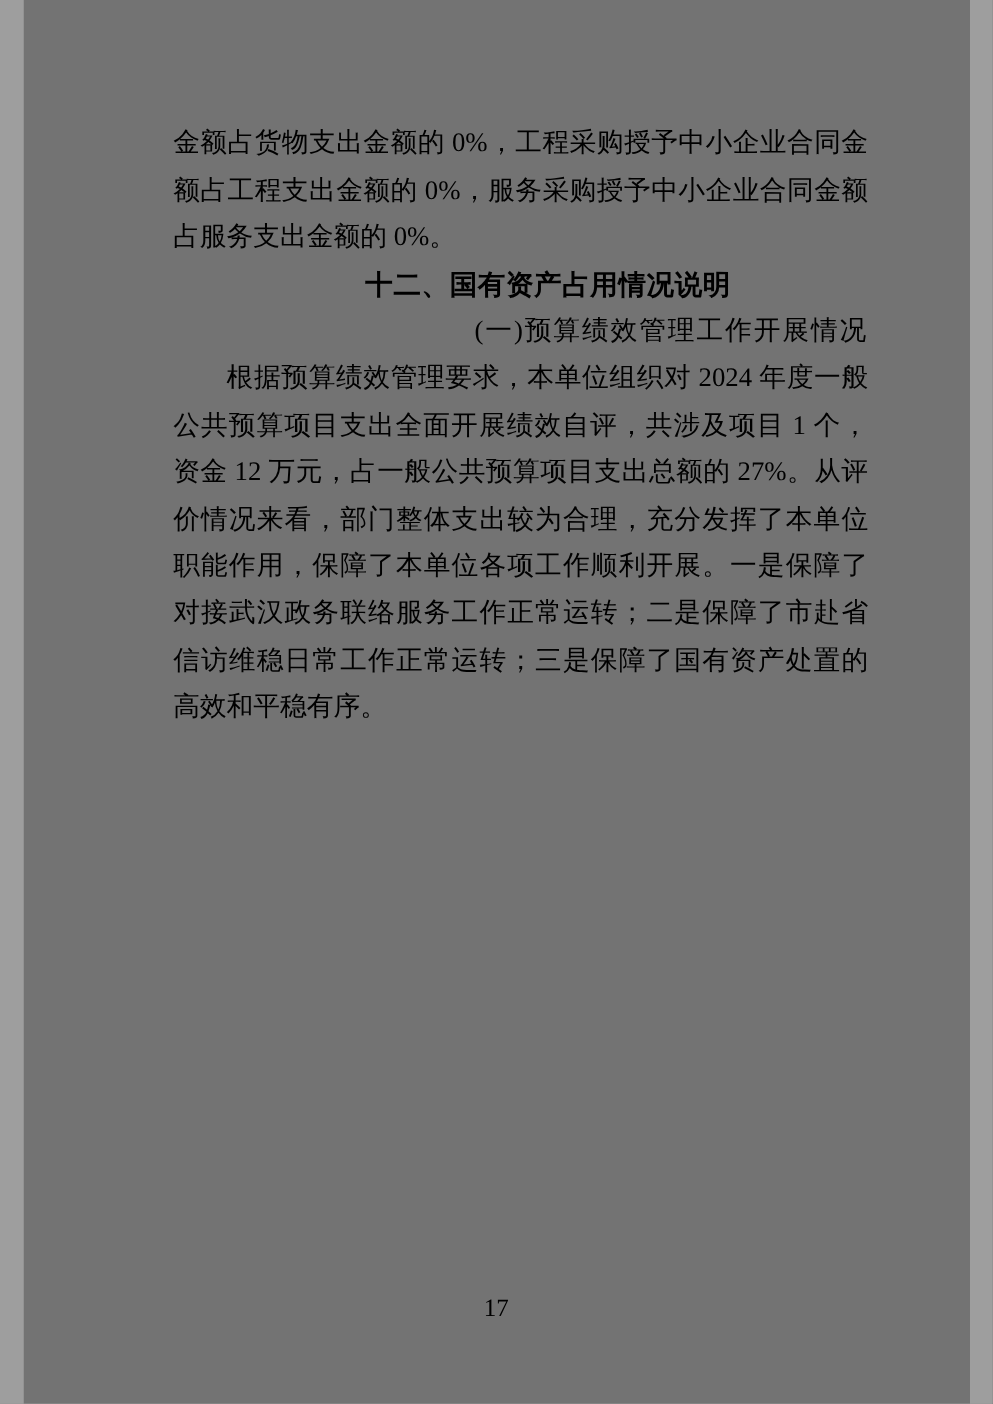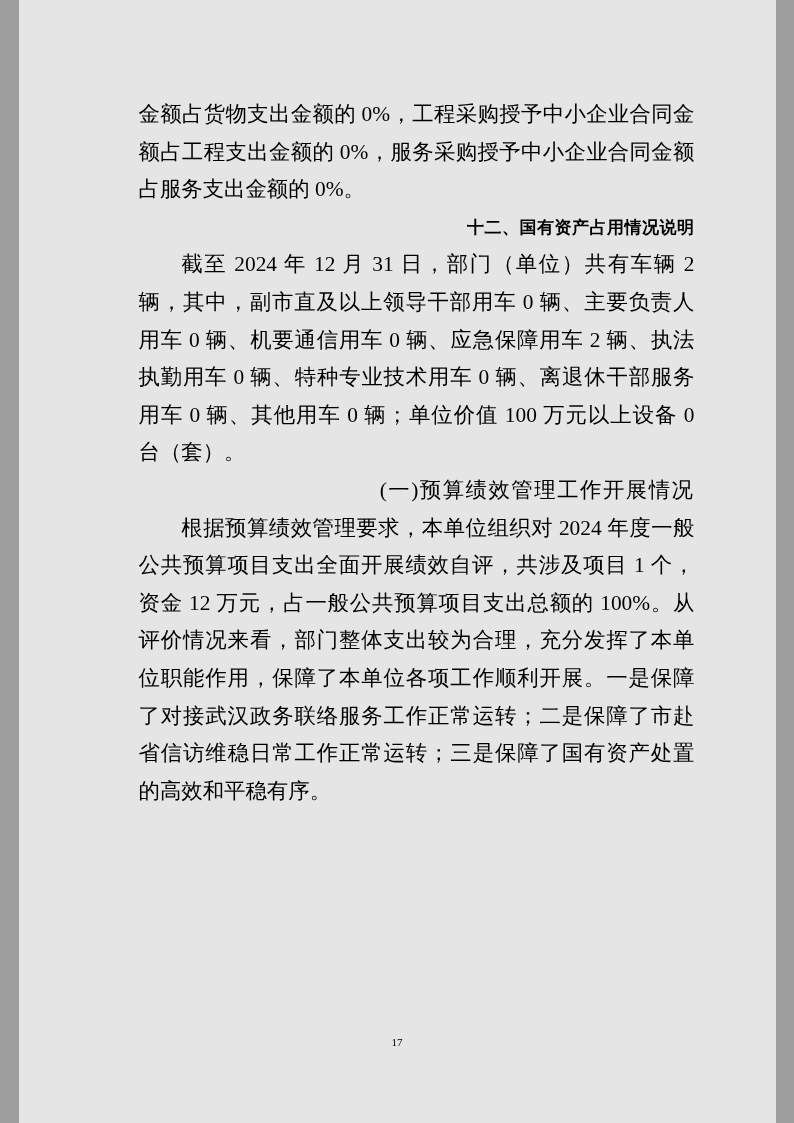--- a/index.html
+++ b/index.html
@@ -5,21 +5,21 @@
   html, body {
     margin: 0;
     padding: 0;
     background: #9e9e9e;
   }
   .page {
     position: relative;
     width: 757px;
     height: 1123px;
     margin: 0 auto;
-    background: #e5e5e5;
+    background: #737373;
     overflow: hidden;
   }
   .content {
     position: absolute;
     left: 120px;
     top: 96px;
     width: 556px;
     color: #000000;
     font-family: "Liberation Serif", "DejaVu Serif", serif;
     font-size: 21.4px;
@@ -34,50 +34,49 @@
   .body-par {
     font-family: "Liberation Serif", "DejaVu Serif", serif;
     font-weight: normal;
   }
   .indent {
     text-indent: 2em;
   }
   .heading {
     font-family: "Liberation Sans", "DejaVu Sans", sans-serif;
     font-weight: bold;
-    font-size: 17px;
+    font-size: 22px;
     line-height: 37.6px;
     text-indent: 2em;
-    text-align: right;
+    text-align: center;
     letter-spacing: 0.5px;
   }
   .subheading {
     font-family: "Liberation Serif", "DejaVu Serif", serif;
     font-weight: normal;
     letter-spacing: 1.5px;
     text-align: right;
   }
   .footer {
     position: absolute;
     left: 0;
     top: 1036px;
     width: 100%;
     text-align: center;
     font-family: "Liberation Serif", "DejaVu Serif", serif;
-    font-size: 11px;
+    font-size: 20px;
     color: #000000;
   }
 </style>
 </head>
 <body>
 
 <div class="page">
   <div class="content">
     <p class="body-par">金额占货物支出金额的 0%，工程采购授予中小企业合同金额占工程支出金额的 0%，服务采购授予中小企业合同金额占服务支出金额的 0%。</p>
     <h2 class="heading">十二、国有资产占用情况说明</h2>
-    <p class="body-par indent">截至 2024 年 12 月 31 日，部门（单位）共有车辆 2 辆，其中，副市直及以上领导干部用车 0 辆、主要负责人用车 0 辆、机要通信用车 0 辆、应急保障用车 2 辆、执法执勤用车 0 辆、特种专业技术用车 0 辆、离退休干部服务用车 0 辆、其他用车 0 辆；单位价值 100 万元以上设备 0 台（套）。</p>
     <p class="subheading indent">(一)预算绩效管理工作开展情况</p>
-    <p class="body-par indent">根据预算绩效管理要求，本单位组织对 2024 年度一般公共预算项目支出全面开展绩效自评，共涉及项目 1 个，资金 12 万元，占一般公共预算项目支出总额的 100%。从评价情况来看，部门整体支出较为合理，充分发挥了本单位职能作用，保障了本单位各项工作顺利开展。一是保障了对接武汉政务联络服务工作正常运转；二是保障了市赴省信访维稳日常工作正常运转；三是保障了国有资产处置的高效和平稳有序。</p>
+    <p class="body-par indent">根据预算绩效管理要求，本单位组织对 2024 年度一般公共预算项目支出全面开展绩效自评，共涉及项目 1 个，资金 12 万元，占一般公共预算项目支出总额的 27%。从评价情况来看，部门整体支出较为合理，充分发挥了本单位职能作用，保障了本单位各项工作顺利开展。一是保障了对接武汉政务联络服务工作正常运转；二是保障了市赴省信访维稳日常工作正常运转；三是保障了国有资产处置的高效和平稳有序。</p>
   </div>
   <div class="footer">
     <span>17</span>
   </div>
 </div>
 
 </body></html>

